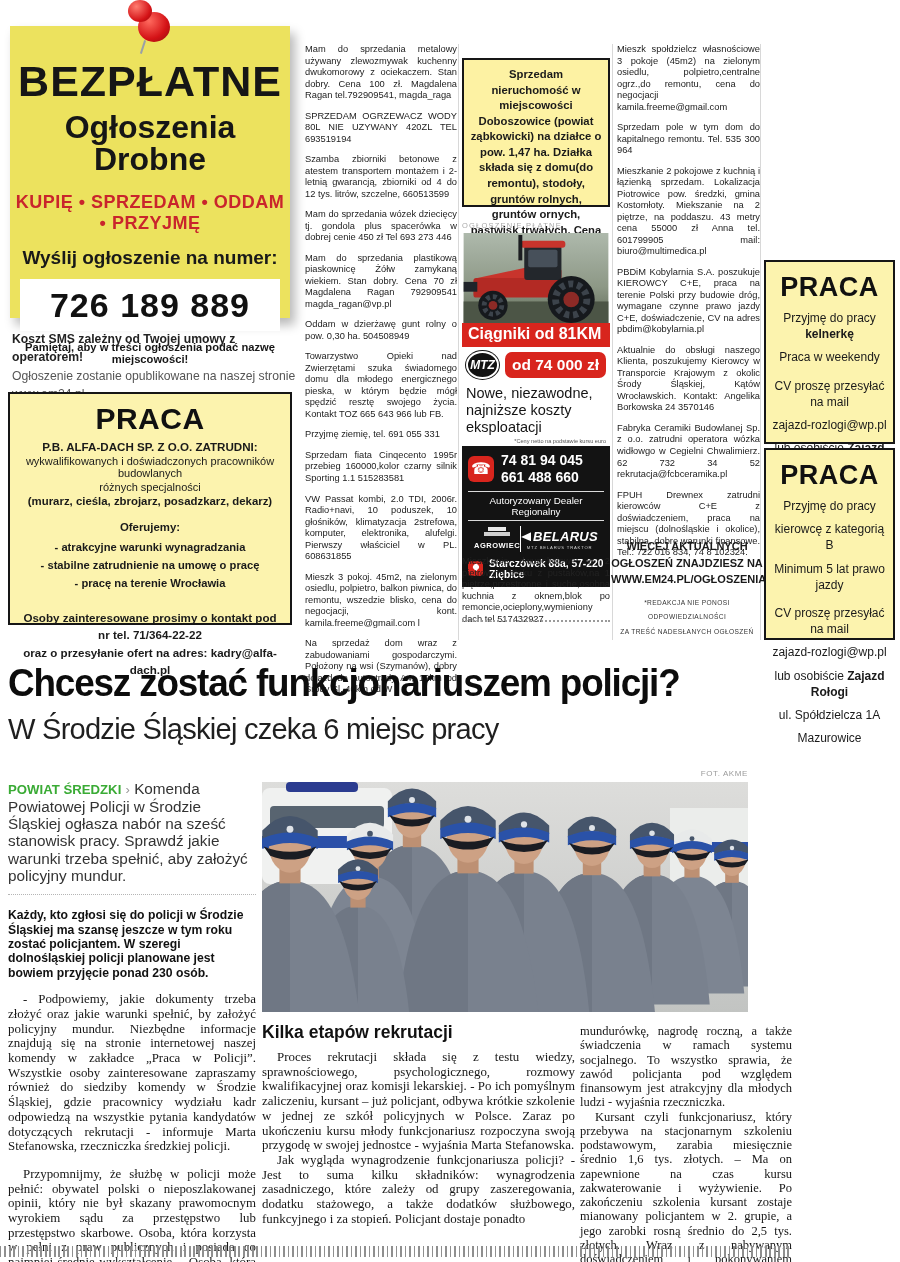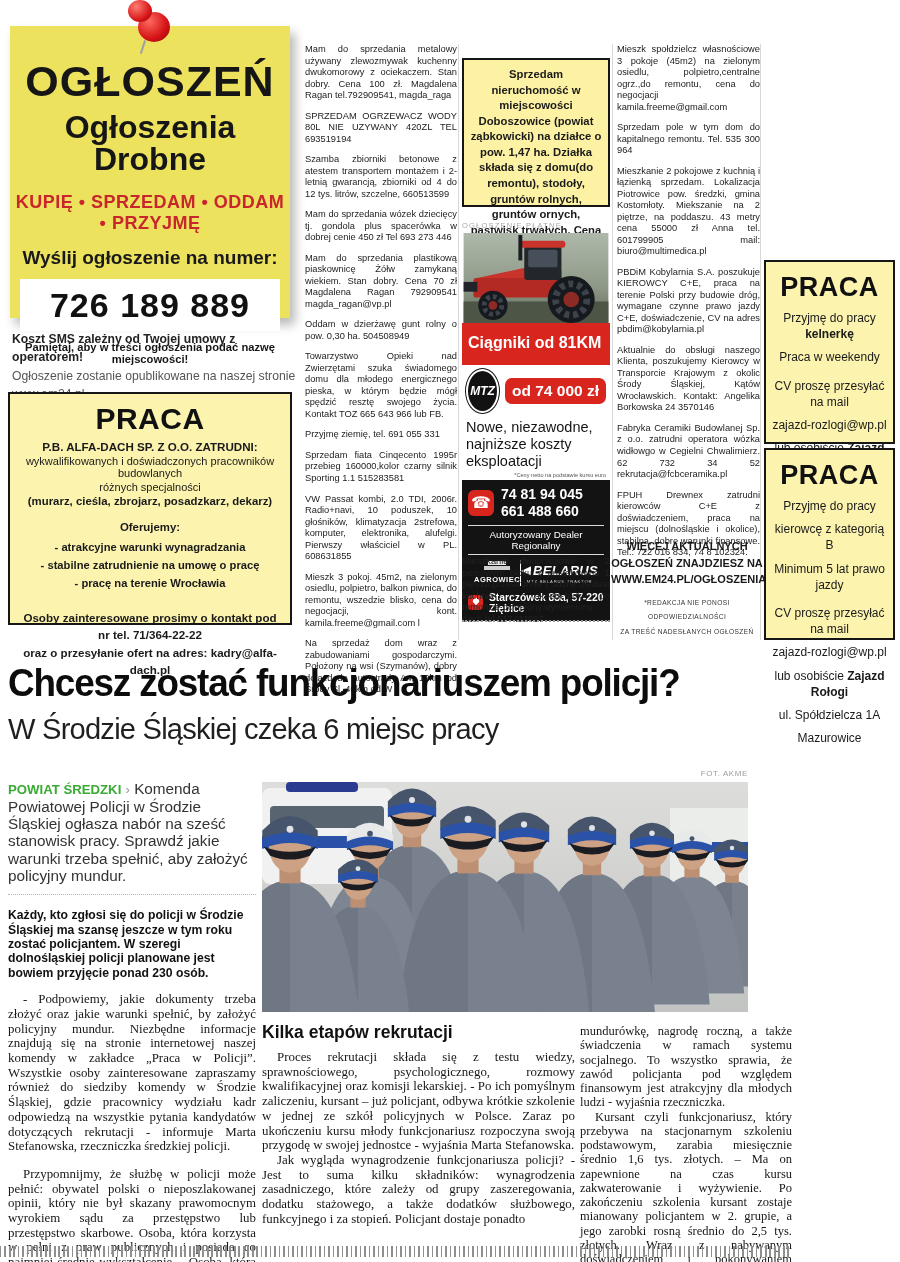--- a/index.html
+++ b/index.html
@@ -52,24 +52,24 @@
   .col4{left:617px;top:44px;width:143px;}
   .vrule{width:1px;background:#d8d8d8;top:44px;height:596px;}
   .vr1{left:458px;} .vr2{left:612px;} .vr3{left:760px;}
 
   
   .propbox{left:462px;top:58px;width:148px;height:149px;background:#fdf2a3;border:2px solid #161616;
            box-sizing:border-box;padding:7px 6px;font-size:11.3px;font-weight:bold;text-align:center;line-height:1.38;}
   .paidlbl{left:462px;top:221px;width:148px;font-size:7.5px;letter-spacing:1.2px;color:#a9a9a9;}
   .tractor{left:462px;top:233px;width:148px;}
   .t-img{width:148px;height:90px;display:block;}
-  .t-banner{background:#d8251d;color:#fff;font-size:16px;font-weight:bold;padding:12px 6px;line-height:1;height:18px;}
+  .t-banner{background:#d8251d;color:#fff;font-size:16px;font-weight:bold;padding:3px 6px;line-height:1;height:18px;}
   .t-white{background:#fff;padding:4px 4px 2px 4px;}
   .t-mtzrow{display:flex;align-items:center;gap:6px;}
-  .t-mtz{width:44px;height:44px;background:#121212;border-radius:50%;box-shadow:inset 0 0 0 2px #fff,0 0 0 1px #121212;
+  .t-mtz{width:44px;height:28px;background:#121212;border-radius:50%;box-shadow:inset 0 0 0 2px #fff,0 0 0 1px #121212;
          color:#fff;font-weight:bold;font-style:italic;font-size:12px;display:flex;align-items:center;justify-content:center;}
   .t-price{background:#d8251d;color:#fff;font-weight:bold;font-size:15.5px;padding:4px 7px;border-radius:7px;white-space:nowrap;}
   .t-tag{font-size:14.5px;color:#141414;line-height:1.16;margin-top:6px;}
   .t-fine{font-size:5.6px;color:#555;text-align:right;margin-top:3px;}
   .t-black{background:#131313;color:#fff;padding:6px 6px 7px 6px;}
   .t-phonerow{display:flex;align-items:center;gap:7px;}
   .t-phoneicon{width:26px;height:26px;background:#d8251d;border-radius:6px;color:#fff;font-size:16px;
                display:flex;align-items:center;justify-content:center;}
   .t-phones{font-size:14px;font-weight:bold;line-height:1.15;}
   .t-dealer{font-size:9.8px;text-align:center;margin-top:6px;padding:3px 0;
@@ -132,21 +132,21 @@
   <div class="abs vrule vr1"></div>
   <div class="abs vrule vr2"></div>
   <div class="abs vrule vr3"></div>
 
   <div class="abs note">
     <div class="pin">
       <div class="ball"></div>
         <div class="ball2"></div>
         <div class="needle"></div>
     </div>
-    <div class="note-title1">OGŁOSZEŃ</div>
+    <div class="note-title1">BEZPŁATNE</div>
     <div class="note-title2">Ogłoszenia Drobne</div>
     <div class="note-cats">KUPIĘ • SPRZEDAM • ODDAM • PRZYJMĘ</div>
     <div class="note-send">Wyślij ogłoszenie na numer:</div>
     <div class="note-phonebox">
       <span class="note-phone">726 189 889</span>
     </div>
     <div class="note-remind">Pamiętaj, aby w treści ogłoszenia podać nazwę miejscowości!</div>
   </div>
 
   <div class="abs smsinfo">

